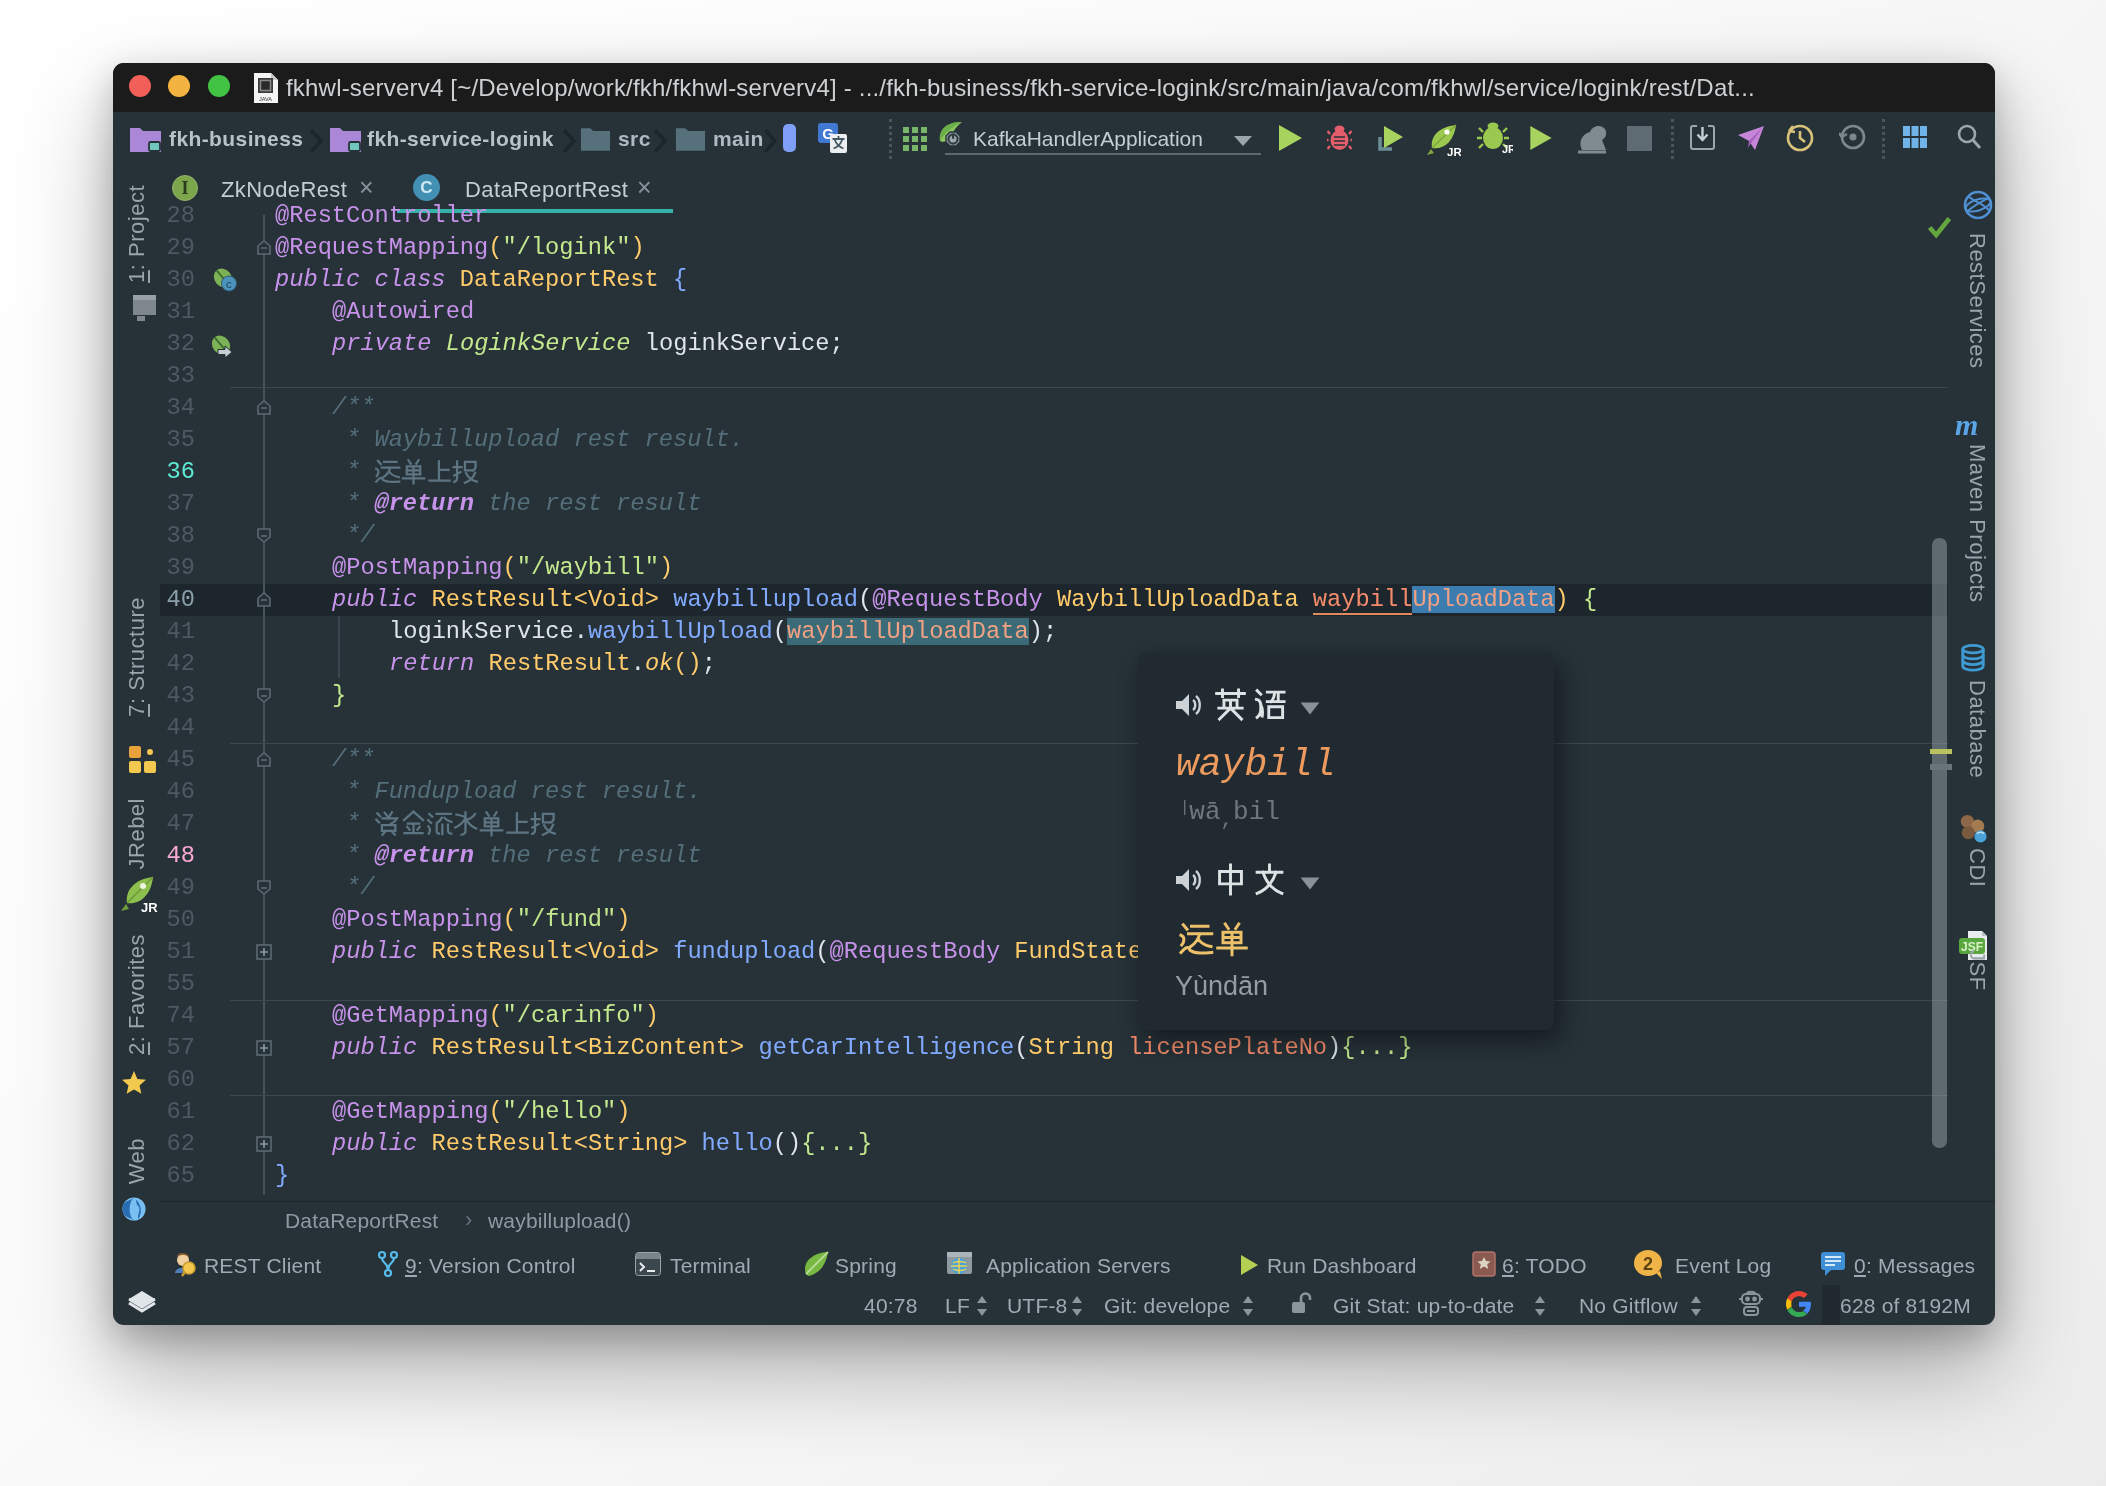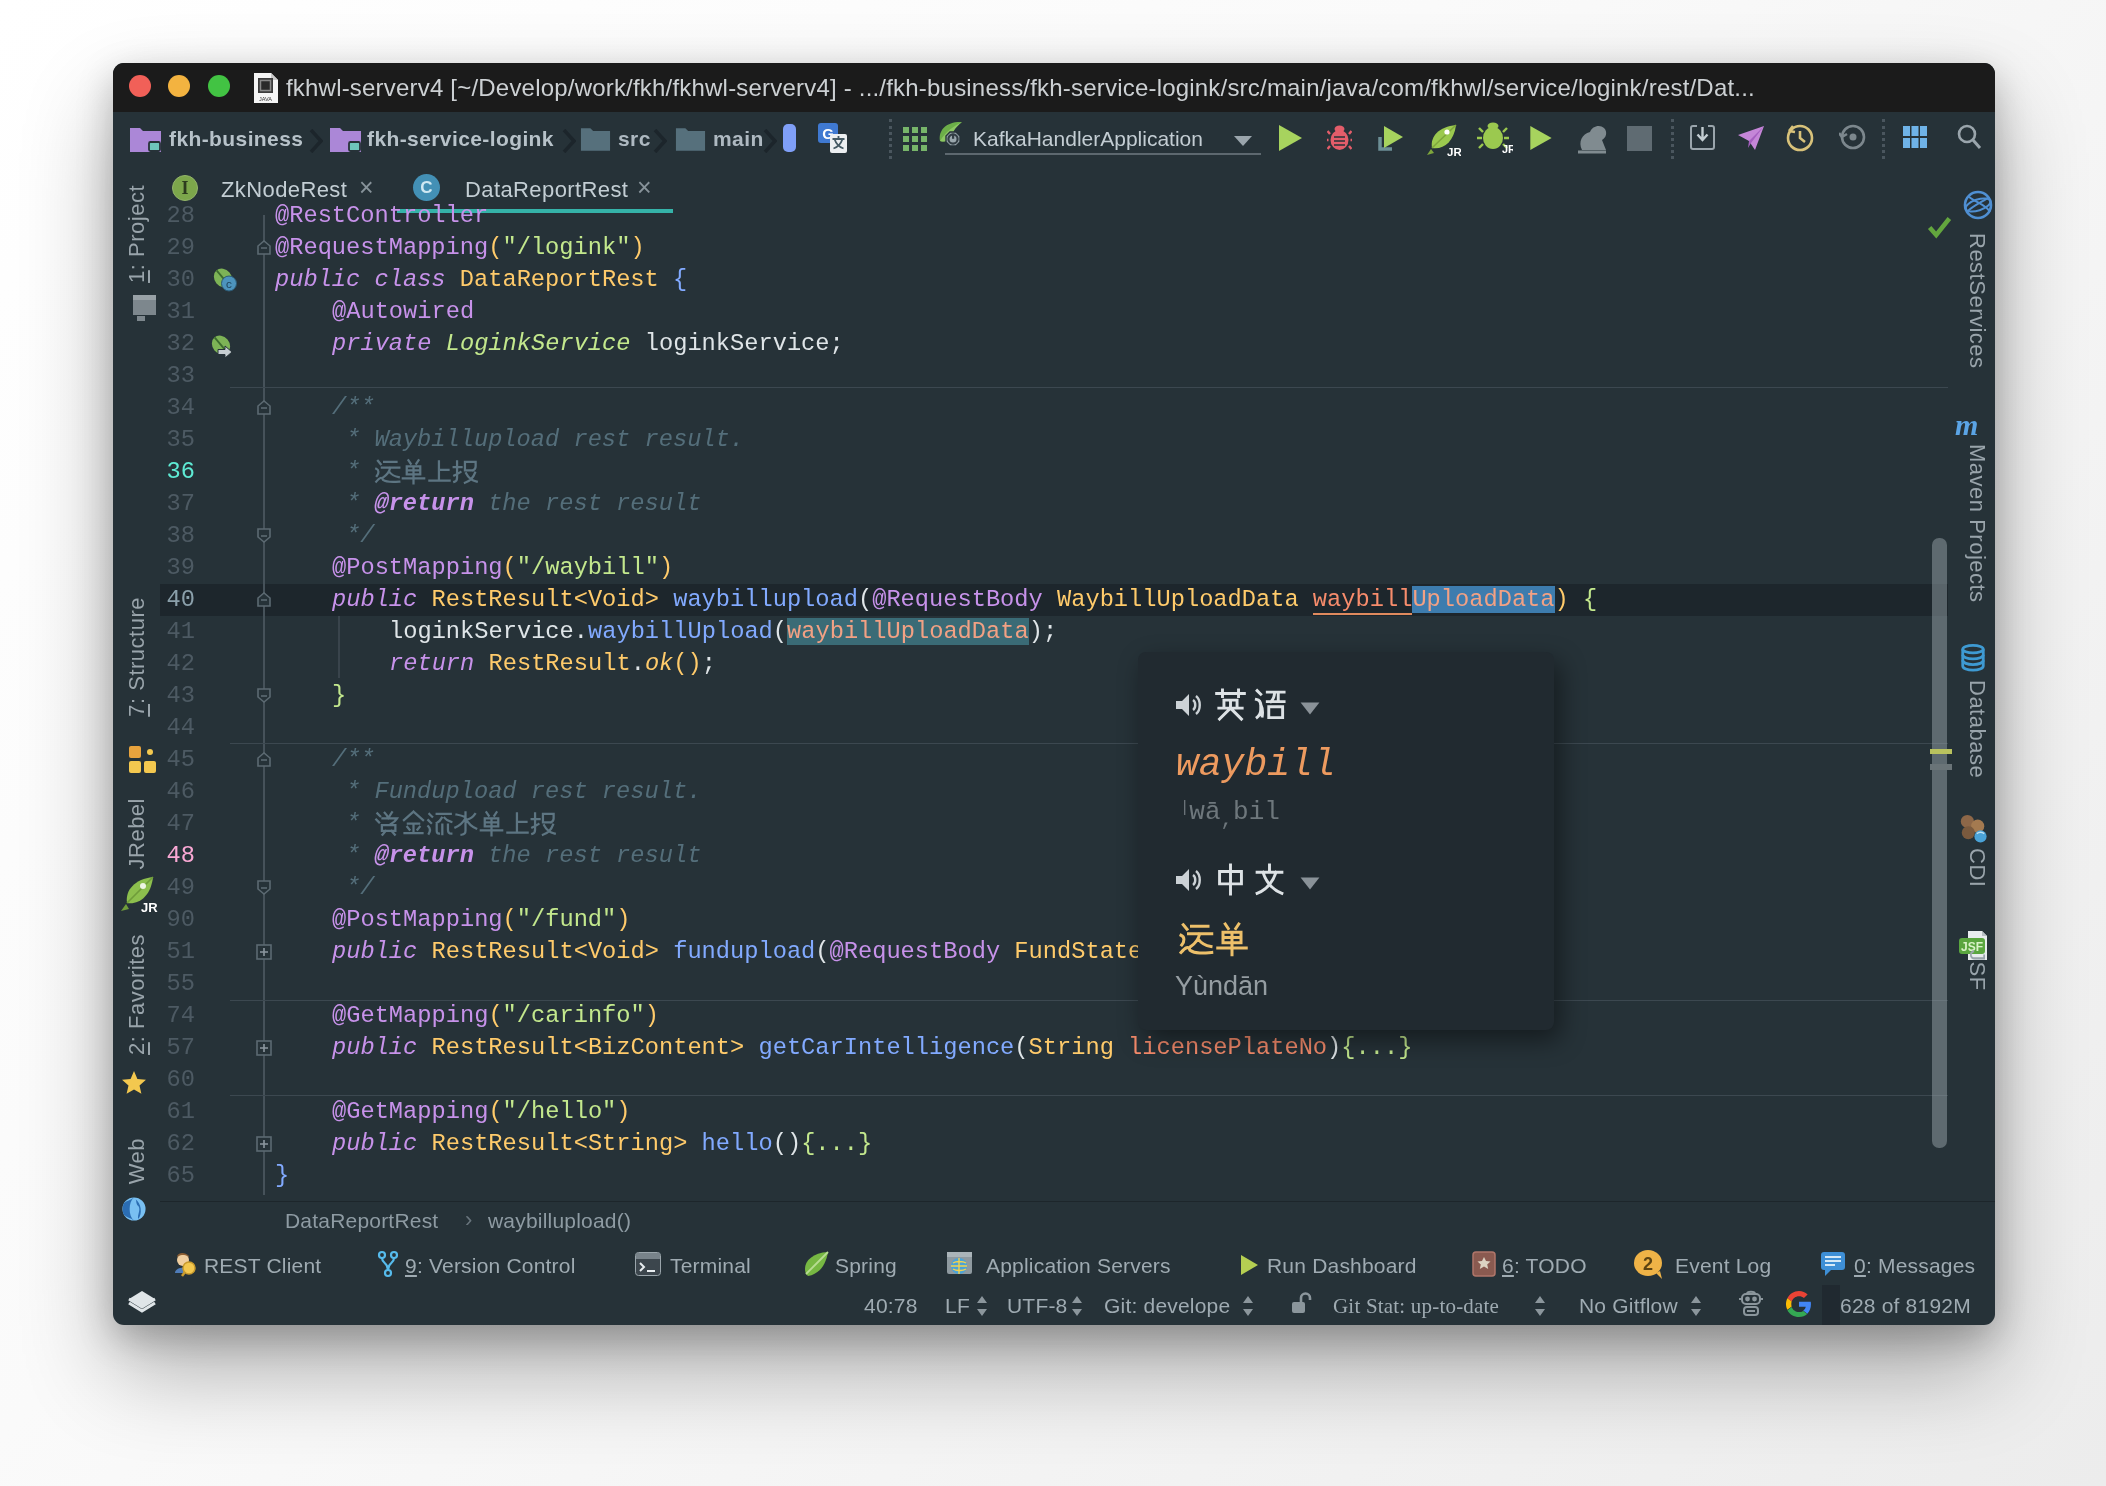--- a/index.html
+++ b/index.html
@@ -256,21 +256,21 @@
   <div class="ln" style="top:681px;color:#4d5a63;">45</div>
   <div class="cl" style="left:219px;top:681px;"><span class="cm">/**</span></div>
   <div class="ln" style="top:713px;color:#4d5a63;">46</div>
   <div class="cl" style="left:233px;top:713px;"><span class="cm">* Fundupload rest result.</span></div>
   <div class="ln" style="top:745px;color:#4d5a63;">47</div>
   <div class="cl" style="left:233px;top:745px;"><span class="cm">* </span></div>
   <div class="ln" style="top:777px;color:#f9a8d4;">48</div>
   <div class="cl" style="left:233px;top:777px;"><span class="cm">* </span><span style="color:#c792ea;font-weight:bold;font-style:italic;">@return </span><span class="cm">the rest result</span></div>
   <div class="ln" style="top:809px;color:#4d5a63;">49</div>
   <div class="cl" style="left:233px;top:809px;"><span class="cm">*/</span></div>
-  <div class="ln" style="top:841px;color:#4d5a63;">90</div>
+  <div class="ln" style="top:841px;color:#4d5a63;">50</div>
   <div class="cl" style="left:219px;top:841px;"><span class="ann">@PostMapping</span><span class="gold">(</span><span class="str">"/fund"</span><span class="gold">)</span></div>
   <div class="ln" style="top:873px;color:#4d5a63;">51</div>
   <div class="cl" style="left:219px;top:873px;"><span class="kw">public </span><span class="cls">RestResult&lt;Void&gt; </span><span class="fn">fundupload</span><span class="wh">(</span><span class="ann">@RequestBody </span><span class="cls">FundStatementData </span><span class="wh">fundStatementData) {</span></div>
   <div class="ln" style="top:905px;color:#4d5a63;">55</div>
   <div class="ln" style="top:937px;color:#4d5a63;">74</div>
   <div class="cl" style="left:219px;top:937px;"><span class="ann">@GetMapping</span><span class="gold">(</span><span class="str">"/carinfo"</span><span class="gold">)</span></div>
   <div class="ln" style="top:969px;color:#4d5a63;">57</div>
   <div class="cl" style="left:219px;top:969px;"><span class="kw">public </span><span class="cls">RestResult&lt;BizContent&gt; </span><span class="fn">getCarIntelligence</span><span class="wh">(</span><span class="cls">String </span><span class="pr">licensePlateNo</span><span class="wh">)</span><span class="grn">{...}</span></div>
   <div class="ln" style="top:1001px;color:#4d5a63;">60</div>
   <div class="ln" style="top:1033px;color:#4d5a63;">61</div>
@@ -552,21 +552,21 @@
       <path d="M7 0 l5 7 h-10z M7 20 l5 -7 h-10z" fill="#8b969c"></path>
     </svg>
   <div class="ui abs" style="left:991px;top:1231px;">Git: develope</div>
   <svg class="abs" style="left:1128px;top:1233px" width="14" height="20" viewBox="0 0 14 20">
       <path d="M7 0 l5 7 h-10z M7 20 l5 -7 h-10z" fill="#8b969c"></path>
     </svg>
   <svg class="abs" style="left:1177px;top:1228px" width="22" height="26" viewBox="0 0 22 26">
       <rect x="2" y="11" width="13" height="11" rx="2" fill="#8b969c"></rect>
       <path d="M11 11 V7 a4.5 4.5 0 0 1 9 0 v2" stroke="#8b969c" stroke-width="2.6" fill="none"></path>
     </svg>
-  <div class="ui abs" style="left:1220px;top:1231px;font-family:Liberation Serif, serif;">Git Stat: up-to-date</div>
+  <div class="ui abs" style="left:1220px;top:1231px;">Git Stat: up-to-date</div>
   <svg class="abs" style="left:1420px;top:1233px" width="14" height="20" viewBox="0 0 14 20">
       <path d="M7 0 l5 7 h-10z M7 20 l5 -7 h-10z" fill="#8b969c"></path>
     </svg>
   <div class="ui abs" style="left:1466px;top:1231px;">No Gitflow</div>
   <svg class="abs" style="left:1576px;top:1233px" width="14" height="20" viewBox="0 0 14 20">
       <path d="M7 0 l5 7 h-10z M7 20 l5 -7 h-10z" fill="#8b969c"></path>
     </svg>
   <svg class="abs" style="left:1624px;top:1227px" width="28" height="28" viewBox="0 0 28 28">
       <g fill="none" stroke="#8b969c" stroke-width="2">
         <rect x="5" y="4" width="18" height="10" rx="4"></rect>

